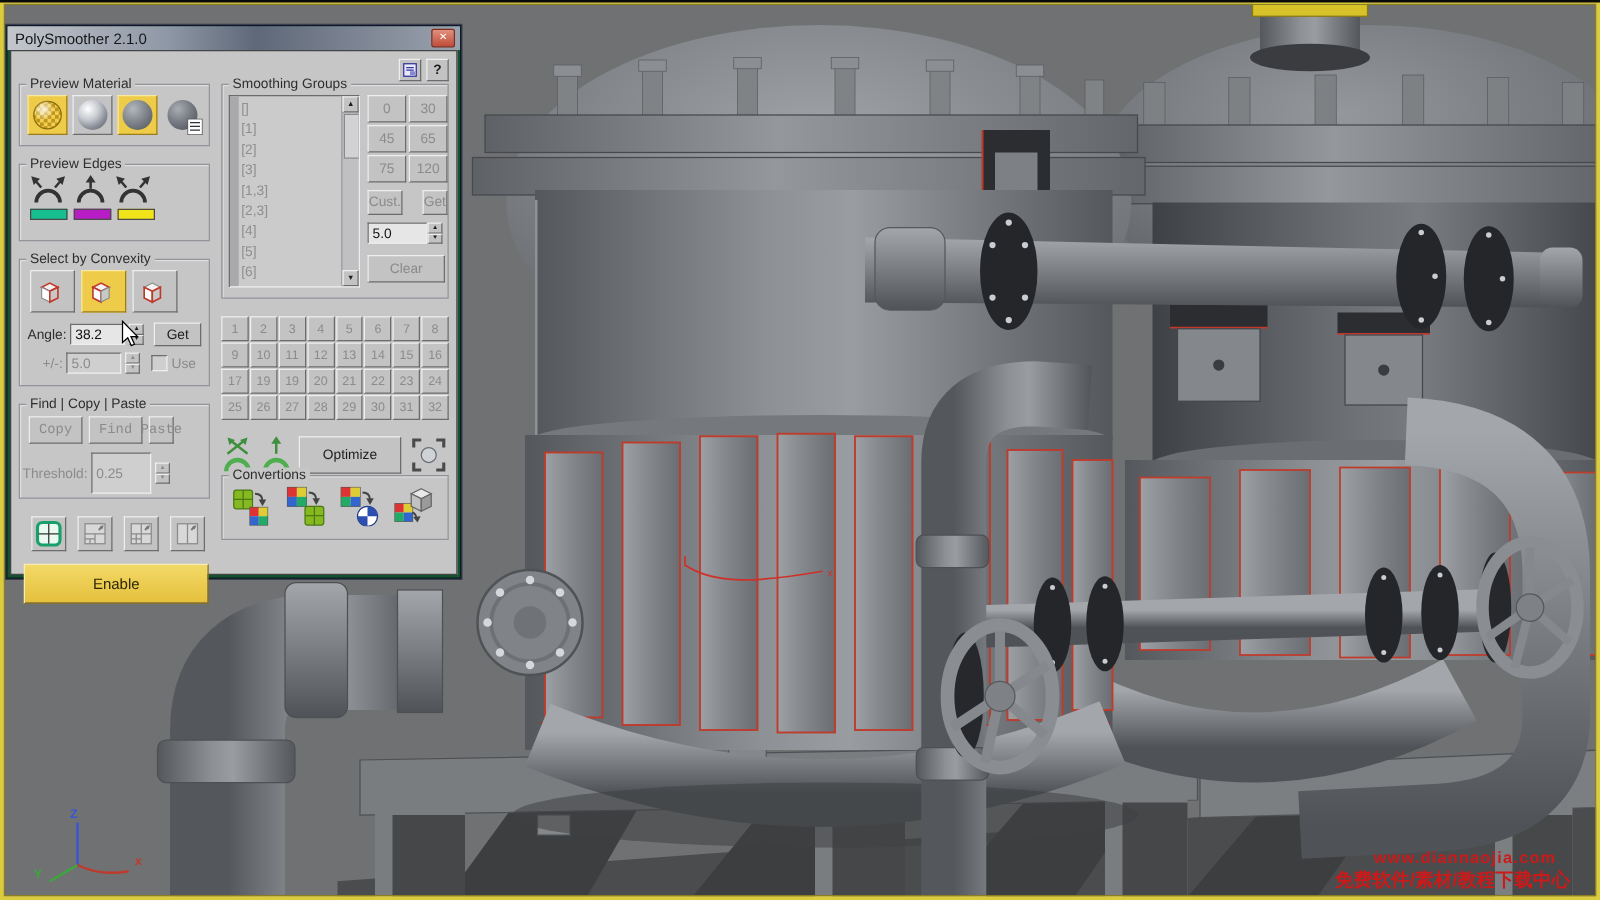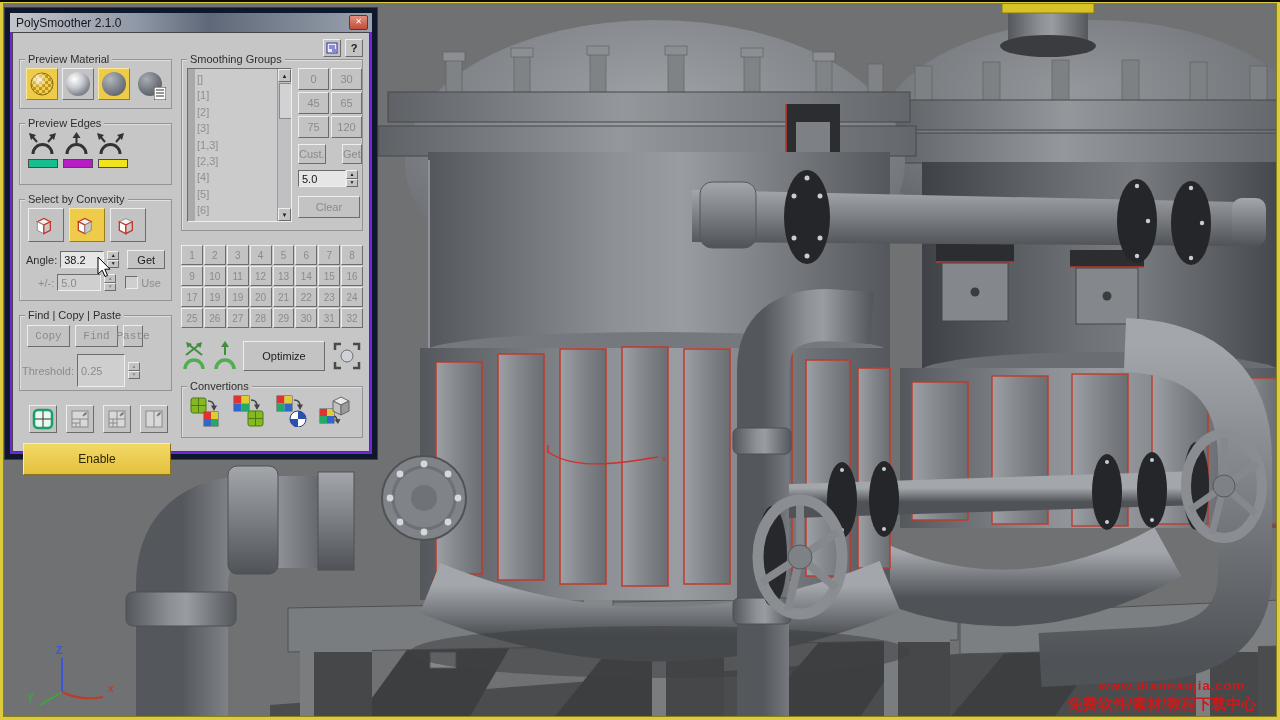--- a/index.html
+++ b/index.html
@@ -3,22 +3,22 @@
 <meta charset="utf-8">
 <style>
   html,body{margin:0;padding:0;background:#000;}
   #stage{position:relative;width:1280px;height:720px;overflow:hidden;background:#707173;
          font-family:"Liberation Sans","DejaVu Sans",sans-serif;}
   
   #scene{position:absolute;inset:0;z-index:0;}
   .vp-border{position:absolute;inset:0;border:3px solid #ddcb3e;box-shadow:inset 0 0 0 1px #8a7f1e;z-index:30;pointer-events:none;}
   .vp-topline{position:absolute;left:0;top:0;width:100%;height:2px;background:#0a0a0a;z-index:31;pointer-events:none;}
   
-  .dialog{position:absolute;left:5px;top:8px;width:362px;height:441px;z-index:10;
-          border:5px solid #0f172a;box-shadow:0 0 0 1px #3c3c50;background:#6d28d9;font-size:11px;color:#1c1c1c;}
+  .dialog{position:absolute;left:5px;top:20px;width:362px;height:441px;z-index:10;
+          border:1px solid #0f172a;box-shadow:0 0 0 1px #3c3c50;background:#14532d;font-size:11px;color:#1c1c1c;}
   .titlebar{position:absolute;left:0;top:0;right:0;height:19px;
             background:linear-gradient(90deg,#c3c6cc 0%,#8f98a6 35%,#5f6878 55%,#9aa2ae 100%);
             display:flex;align-items:center;padding:0 4px;}
   .title{font-size:12px;color:#15161a;flex:1;padding-left:2px;}
   .closebtn{width:17px;height:13px;background:linear-gradient(#e2907e,#c14c39);border:1px solid #7e2c1e;
             border-radius:2px;color:#fff;font-size:8px;line-height:11px;text-align:center;cursor:default;}
   .dbody{position:absolute;left:2px;right:2px;top:19px;bottom:2px;background:#c6c6c6;border:1px solid #454548;}
   .grp{position:relative;border:1px solid #93949a;box-shadow:inset 1px 1px 0 #dfdfdf;}
   .grp-label{position:absolute;top:-7px;left:5px;background:#c6c6c6;padding:0 3px;font-size:11px;color:#2e2e30;white-space:nowrap;}
   .btn{background:#c3c3c3;border:1px solid;border-color:#eeeeee #6c6c6c #6c6c6c #eeeeee;
@@ -639,21 +639,21 @@
             <g stroke="#4a4a4a" stroke-width="2.5" fill="none">
               <path d="M4,10 L4,4 L10,4"></path>
                   <path d="M22,4 L28,4 L28,10"></path>
               <path d="M28,22 L28,28 L22,28"></path>
                   <path d="M10,28 L4,28 L4,22"></path>
             </g>
             <circle cx="16" cy="16" r="6" fill="#cfd3d8" stroke="#6a6e74"></circle>
           </svg>
         </div>
 
-        <div class="grp" style="height:50px;margin-top:14px;">
+        <div class="grp" style="height:50px;">
           <span class="grp-label">Convertions</span>
           <div class="row" style="gap:11px;padding:8px 0 0 8px;">
             <svg width="32" height="32" viewBox="0 0 32 32">
               <rect x="1" y="3" width="15" height="15" rx="2" fill="#86b821" stroke="#4a7a10"></rect>
               <line x1="8.5" y1="3" x2="8.5" y2="18" stroke="#4a7a10"></line>
                   <line x1="1" y1="10.5" x2="16" y2="10.5" stroke="#4a7a10"></line>
               <path d="M18,6 Q24,6 24,12" stroke="#444" stroke-width="1.5" fill="none"></path>
                   <polygon points="24,16 21,10.5 27,10.5" fill="#444"></polygon>
               <g>
                     <rect x="14" y="17" width="14" height="14" fill="#ddd" stroke="#555"></rect>

